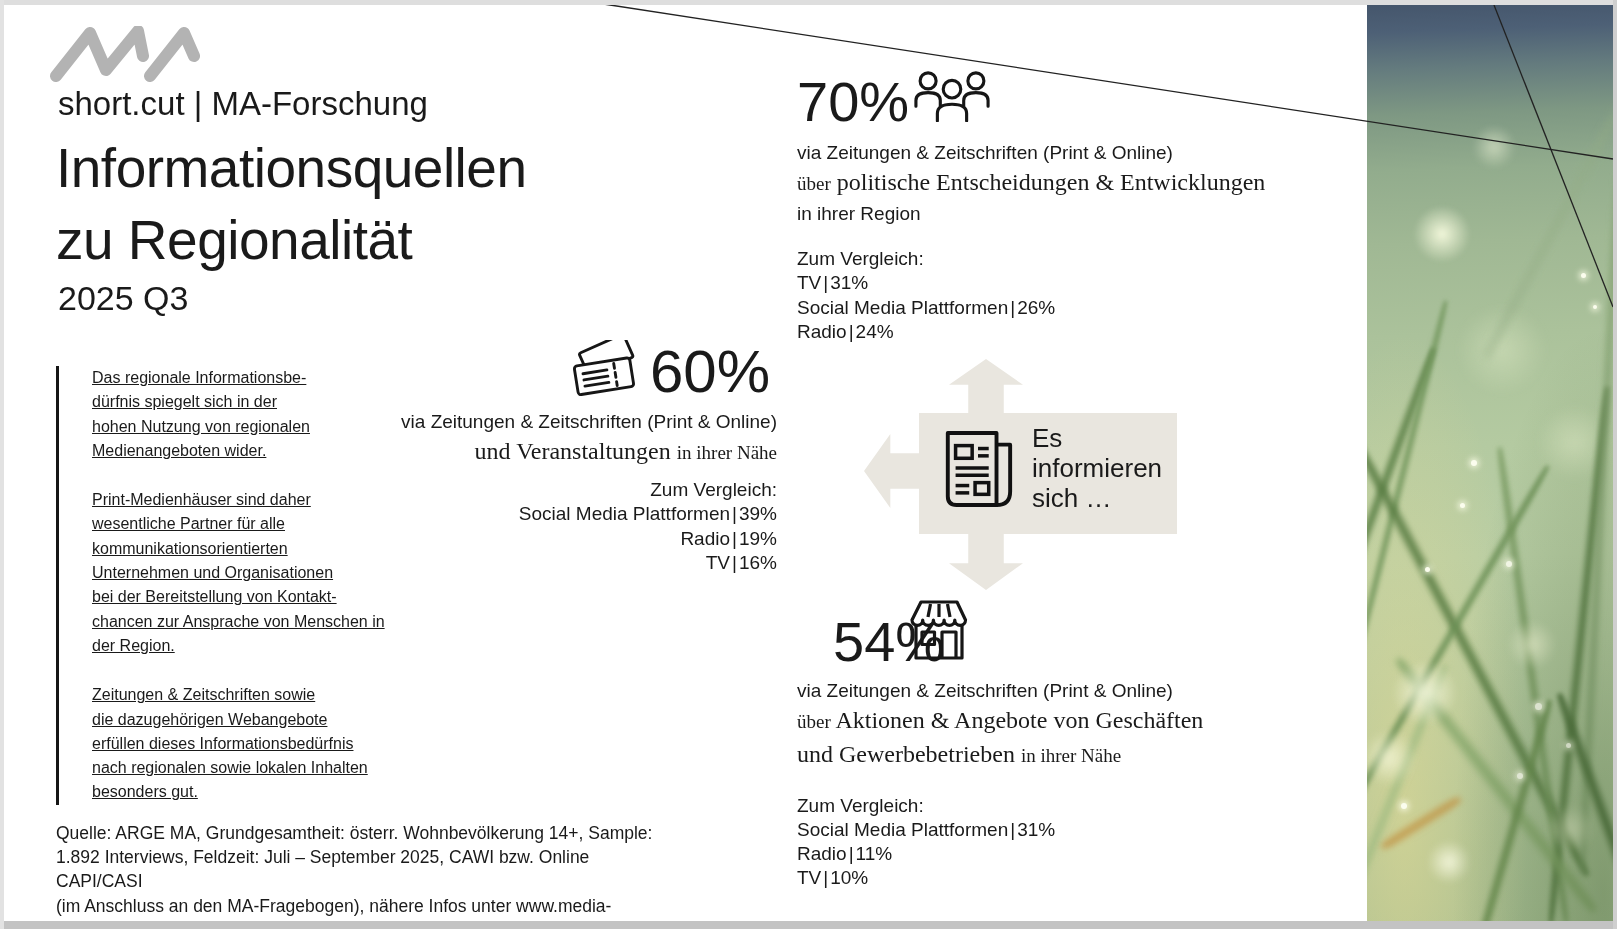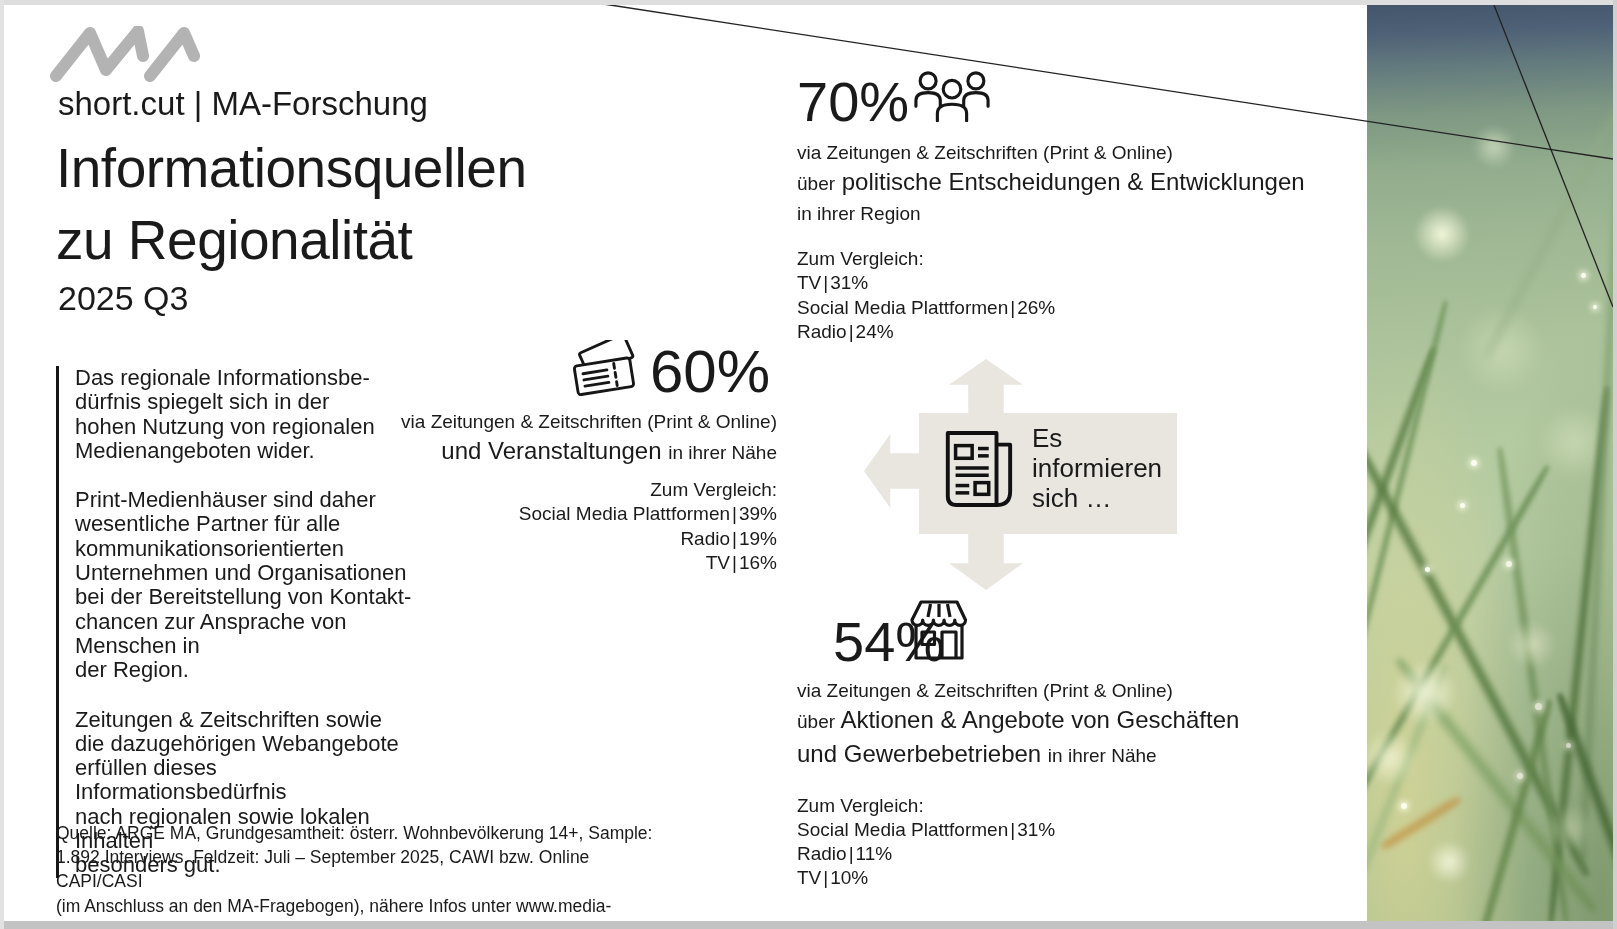--- a/index.html
+++ b/index.html
@@ -19,28 +19,28 @@
   .band-left{left:0;top:0;width:4px;height:929px;background:#e2e2e2;}
 
   
   .logo{left:50px;top:26px;}
   .brand{left:58px;top:84px;font-size:33px;line-height:40px;}
   .title{left:56px;top:132px;font-size:55px;line-height:72px;letter-spacing:-0.5px;}
   .period{left:58px;top:278px;font-size:34px;line-height:40px;}
 
   
   .intro{left:56px;top:366px;width:352px;border-left:3px solid #161616;padding-left:16px;}
-  .intro p{margin:0 0 25px 0;font-size:22px;line-height:24.3px;white-space:pre-line;}
+  .intro p{margin:0 0 25px 17px;font-size:16px;line-height:24.3px;white-space:pre-line;text-decoration:underline;}
   .intro p:last-child{margin-bottom:0;}
   .source{left:56px;top:821px;width:620px;font-size:17.5px;line-height:24.2px;white-space:pre-line;}
 
   
   .stat-num{font-size:56px;line-height:60px;font-weight:400;}
   .small-line{font-size:19px;line-height:25.5px;}
-  .topic-line{font-size:24px;line-height:32.5px;}
+  .topic-line{font-size:24px;line-height:32.5px;font-family:Liberation Serif, serif;}
   .topic-line .sm{font-size:19px;}
   .compare{font-size:19px;line-height:24.3px;}
   .cmp-head{margin-bottom:0;}
   .pipe{margin:0 2px;}
 
   
   .pol-num{left:797px;top:72px;}
   .icon-people{left:913px;top:69px;}
   .pol-txt{left:797px;top:140px;width:560px;}
   .pol-txt .scope-line{font-size:19px;line-height:27px;}

